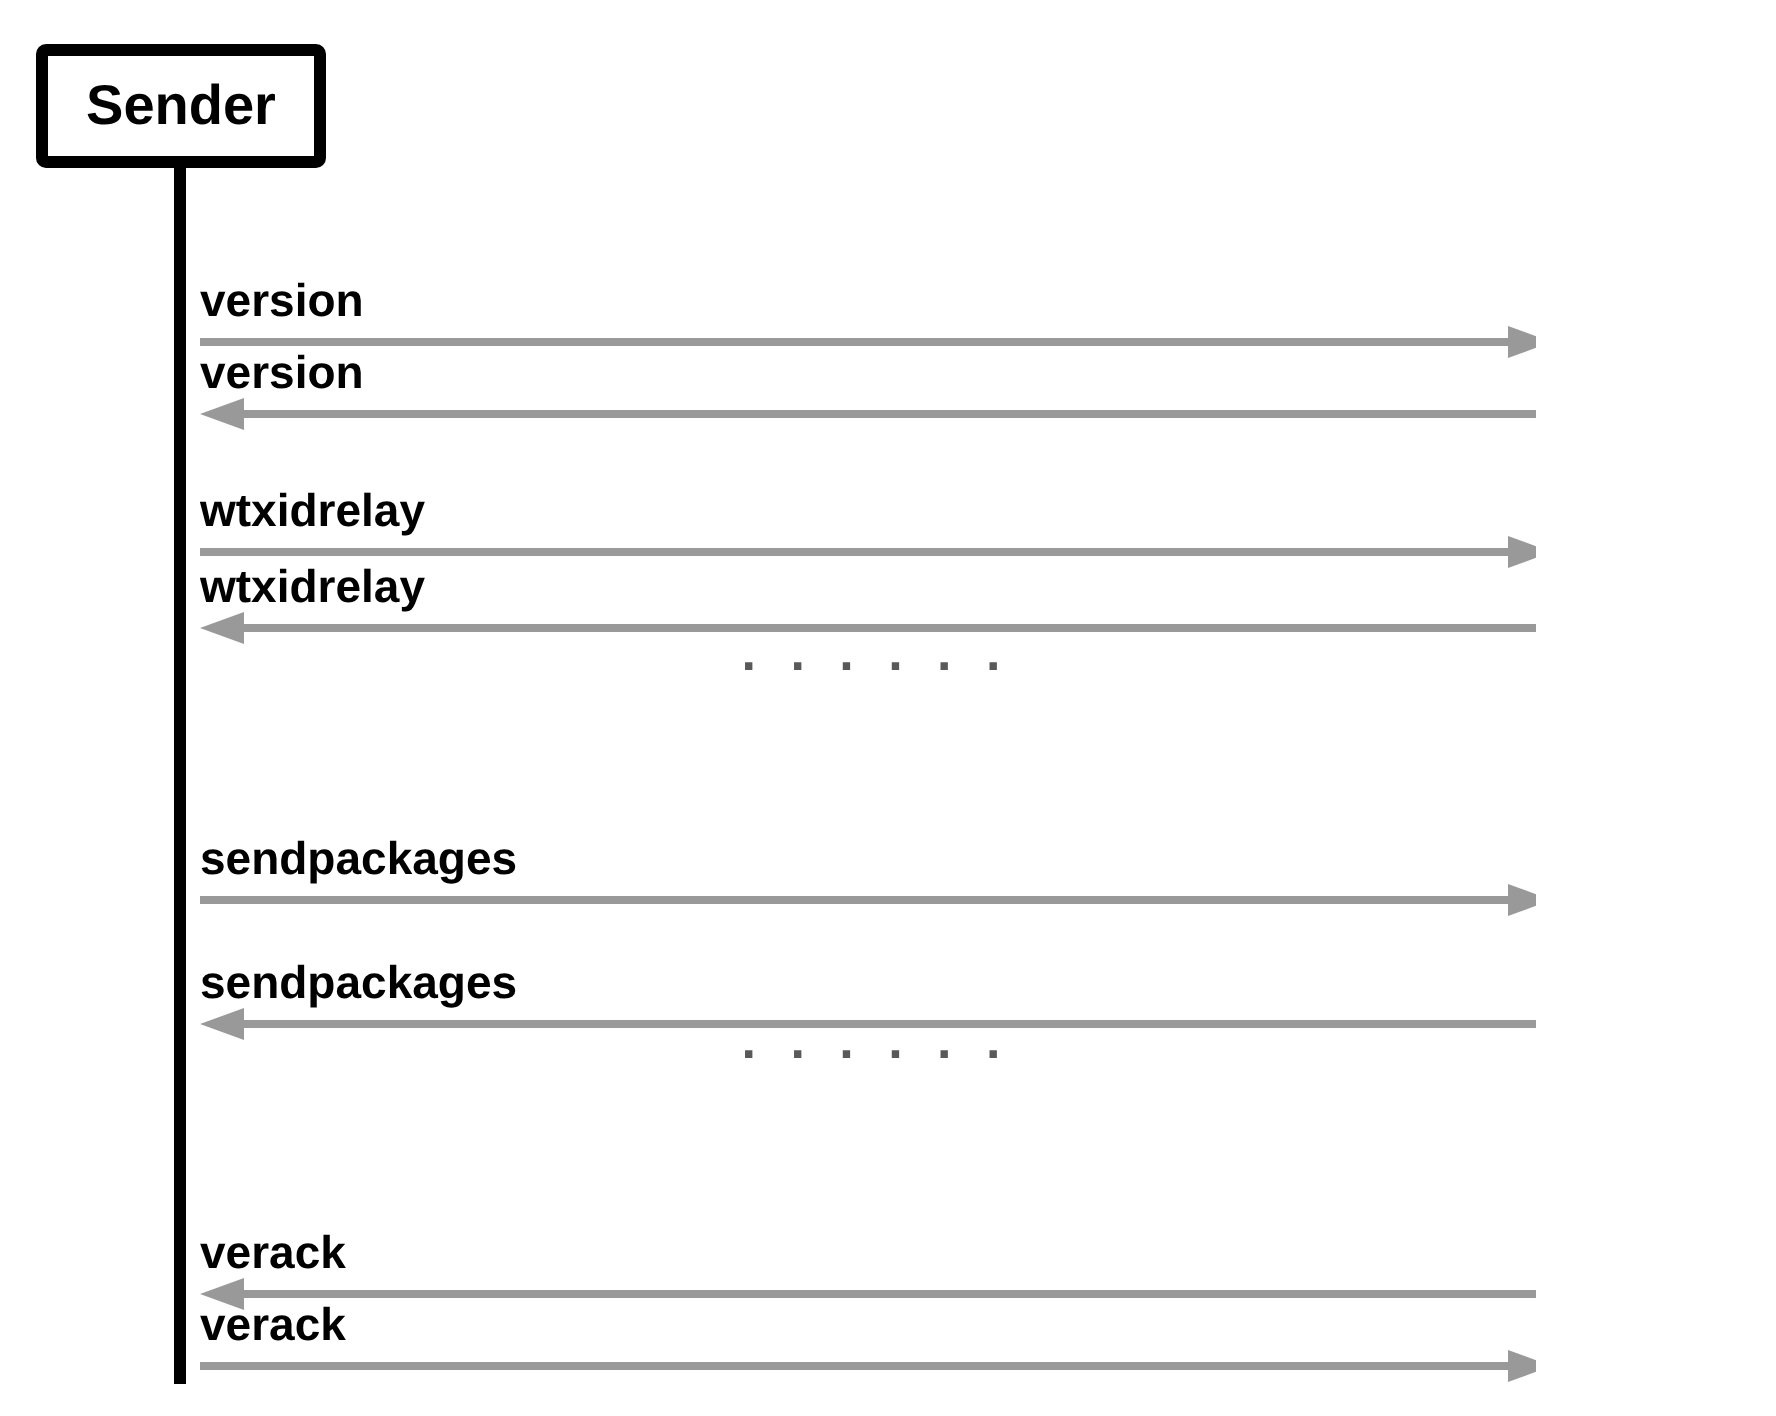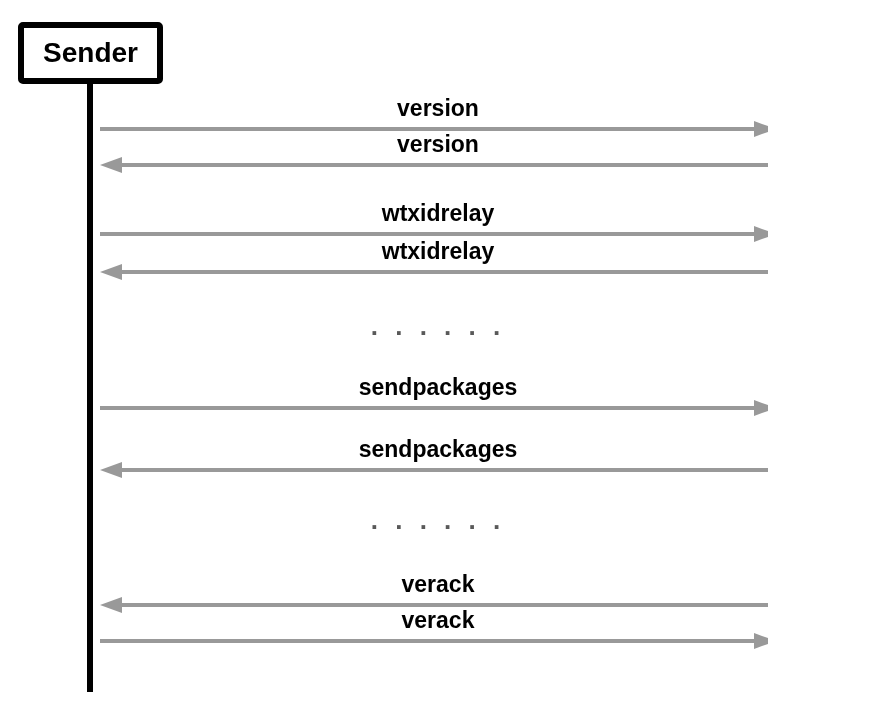--- a/index.html
+++ b/index.html
@@ -30,25 +30,26 @@
     width: 6px;
     height: 609px;
     background: #000000;
   }
   .message {
     position: absolute;
     left: 100px;
     width: 676px;
   }
   .msg-label {
-    text-align: center;
+    text-align: left;
     font-weight: 700;
     font-size: 23px;
     line-height: 26px;
     color: #000000;
+    margin-top: 42px;
   }
   .msg-arrow {
     position: relative;
     height: 16px;
   }
   .shaft {
     position: absolute;
     top: 6px;
     height: 4px;
     background: #999999;

